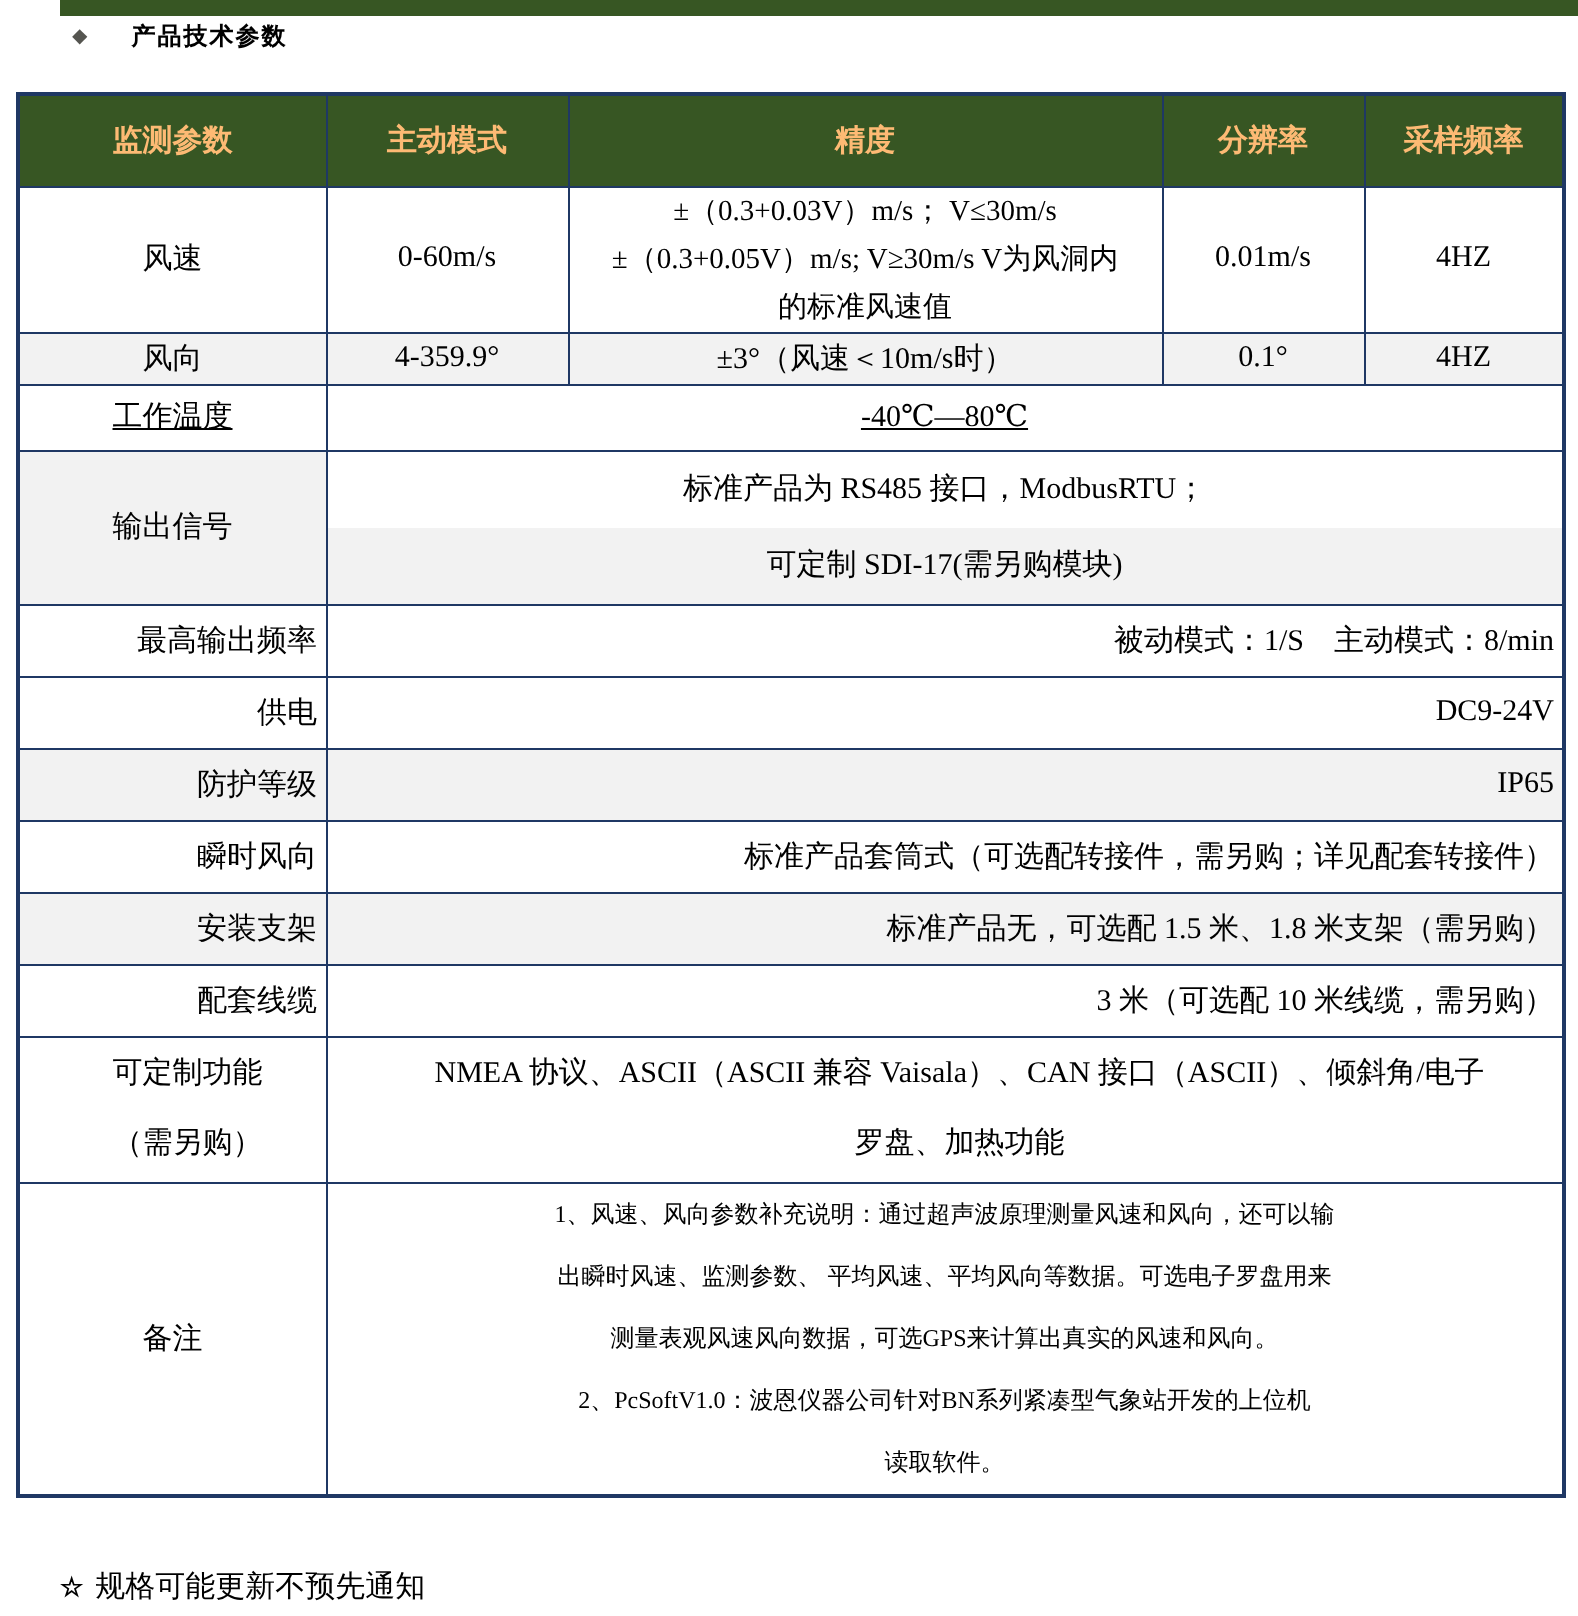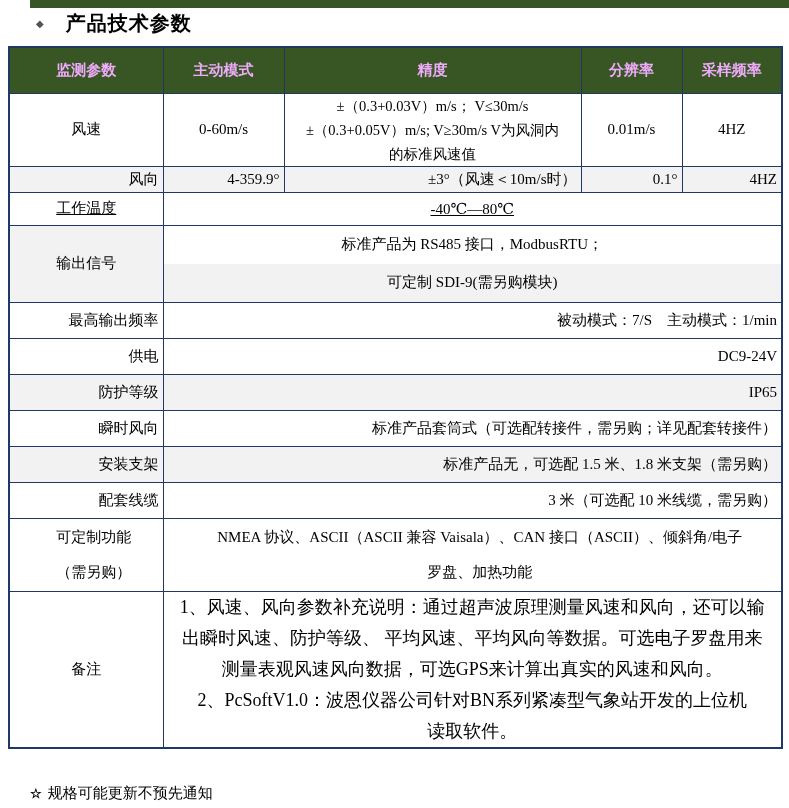--- a/index.html
+++ b/index.html
@@ -28,59 +28,59 @@
   .bullet {
     font-size: 10px;
     color: #555550;
     margin-right: 22px;
     line-height: 1;
   }
   .heading {
     margin: 0;
     font-family: "Liberation Sans", "DejaVu Sans", sans-serif;
     font-weight: bold;
-    font-size: 20px;
+    font-size: 12px;
     letter-spacing: 1px;
   }
   table.spec {
     position: absolute;
     top: 46px; left: 8px;
     width: 773px;
     border-collapse: collapse;
     table-layout: fixed;
     border: 2px solid #1F3864;
   }
   .spec th, .spec td {
     border: 1px solid #1F3864;
     text-align: center;
     vertical-align: middle;
     font-size: 15px;
     padding: 0 4px;
     overflow: hidden;
   }
   .spec thead th {
     background: #375623;
-    color: #f0abfc;
+    color: #fdba74;
     font-family: "Liberation Sans", "DejaVu Sans", sans-serif;
     font-weight: bold;
     height: 46px;
     font-size: 15px;
   }
   .gray { background: #F2F2F2; }
   .row-windspeed td { height: 72px; }
   .acc-line { line-height: 24px; font-size: 14.5px; white-space: nowrap; }
-  .row-winddir td { height: 26px; text-align: right; }
+  .row-winddir td { height: 26px; }
   .row-temp td { height: 33px; text-decoration: underline; }
   .cell-sig-a { height: 39px; border-bottom: none !important; }
   .cell-sig-b { height: 38px; border-top: none !important; }
   .row-spec td { height: 36px; text-align: right; }
   .row-custom td { height: 73px; padding-left: 19px; }
   .custom-line, .label-line { line-height: 35px; }
   .row-remark td { height: 156px; }
-  .remark-line { line-height: 31px; font-size: 18px; }
+  .remark-line { line-height: 31px; font-size: 12px; }
   .footnote {
     position: absolute;
     left: 30px;
     top: 784px;
     font-size: 15px;
     display: flex;
     align-items: center;
   }
   .star { font-size: 13px; margin-right: 6px; font-weight: bold; }
 </style>
@@ -134,25 +134,25 @@
       </tr>
       <tr class="row-temp">
         <td>工作温度</td>
         <td colspan="4">-40℃—80℃</td>
       </tr>
       <tr>
         <td class="gray" rowspan="2">输出信号</td>
         <td colspan="4" class="cell-sig-a">标准产品为 RS485 接口，ModbusRTU；</td>
       </tr>
       <tr>
-        <td colspan="4" class="gray cell-sig-b">可定制 SDI-9(需另购模块)</td>
+        <td colspan="4" class="gray cell-sig-b">可定制 SDI-17(需另购模块)</td>
       </tr>
       <tr class="row-spec">
         <td>最高输出频率</td>
-        <td colspan="4">被动模式：7/S　主动模式：1/min</td>
+        <td colspan="4">被动模式：1/S　主动模式：8/min</td>
       </tr>
       <tr class="row-spec">
         <td>供电</td>
         <td colspan="4">DC9-24V</td>
       </tr>
       <tr class="row-spec">
         <td class="gray">防护等级</td>
         <td colspan="4" class="gray">IP65</td>
       </tr>
       <tr class="row-spec">
@@ -174,21 +174,21 @@
         </td>
         <td colspan="4">
           <div class="custom-line">NMEA 协议、ASCII（ASCII 兼容 Vaisala）、CAN 接口（ASCII）、倾斜角/电子</div>
           <div class="custom-line">罗盘、加热功能</div>
         </td>
       </tr>
       <tr class="row-remark">
         <td>备注</td>
         <td colspan="4">
           <div class="remark-line">1、风速、风向参数补充说明：通过超声波原理测量风速和风向，还可以输</div>
-          <div class="remark-line">出瞬时风速、防护等级、 平均风速、平均风向等数据。可选电子罗盘用来</div>
+          <div class="remark-line">出瞬时风速、监测参数、 平均风速、平均风向等数据。可选电子罗盘用来</div>
           <div class="remark-line">测量表观风速风向数据，可选GPS来计算出真实的风速和风向。</div>
           <div class="remark-line">2、PcSoftV1.0：波恩仪器公司针对BN系列紧凑型气象站开发的上位机</div>
           <div class="remark-line">读取软件。</div>
         </td>
       </tr>
     </tbody>
   </table>
 
   <div class="footnote">
     <span class="star">☆</span>

